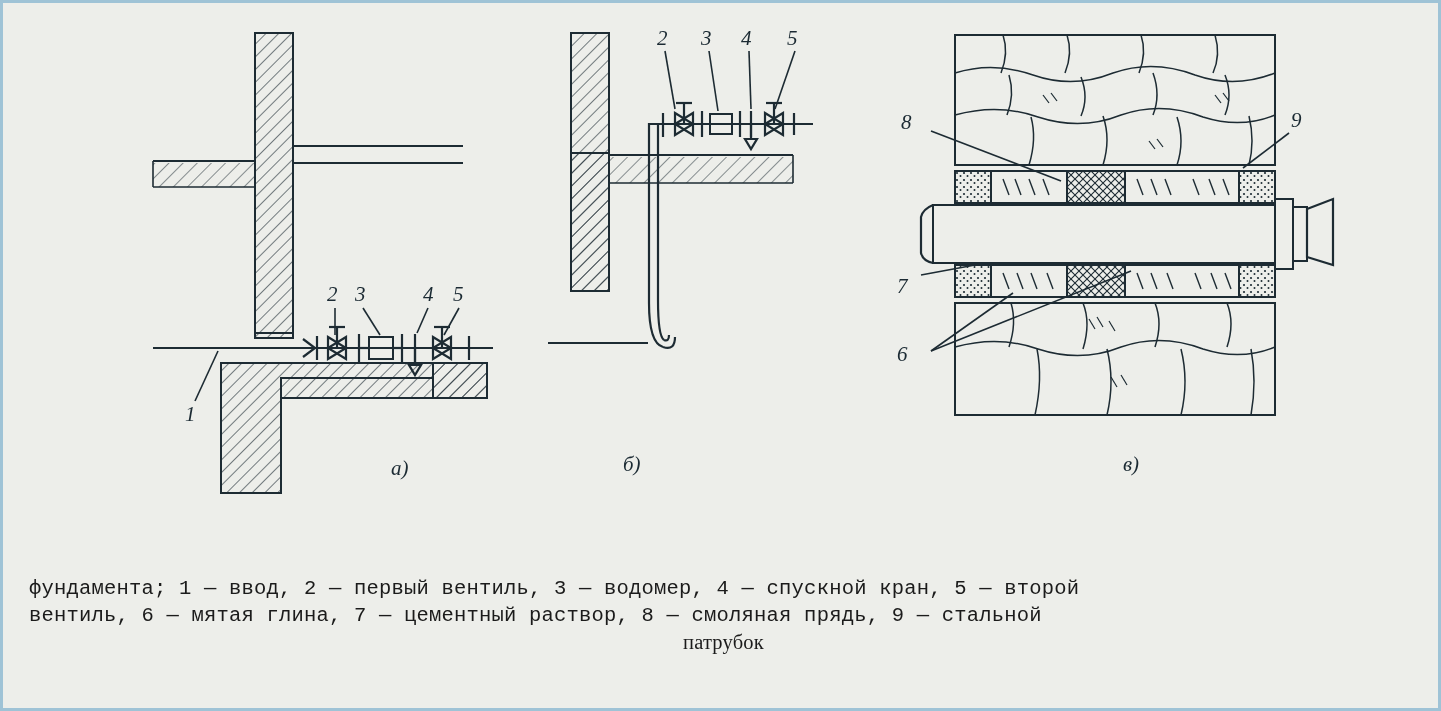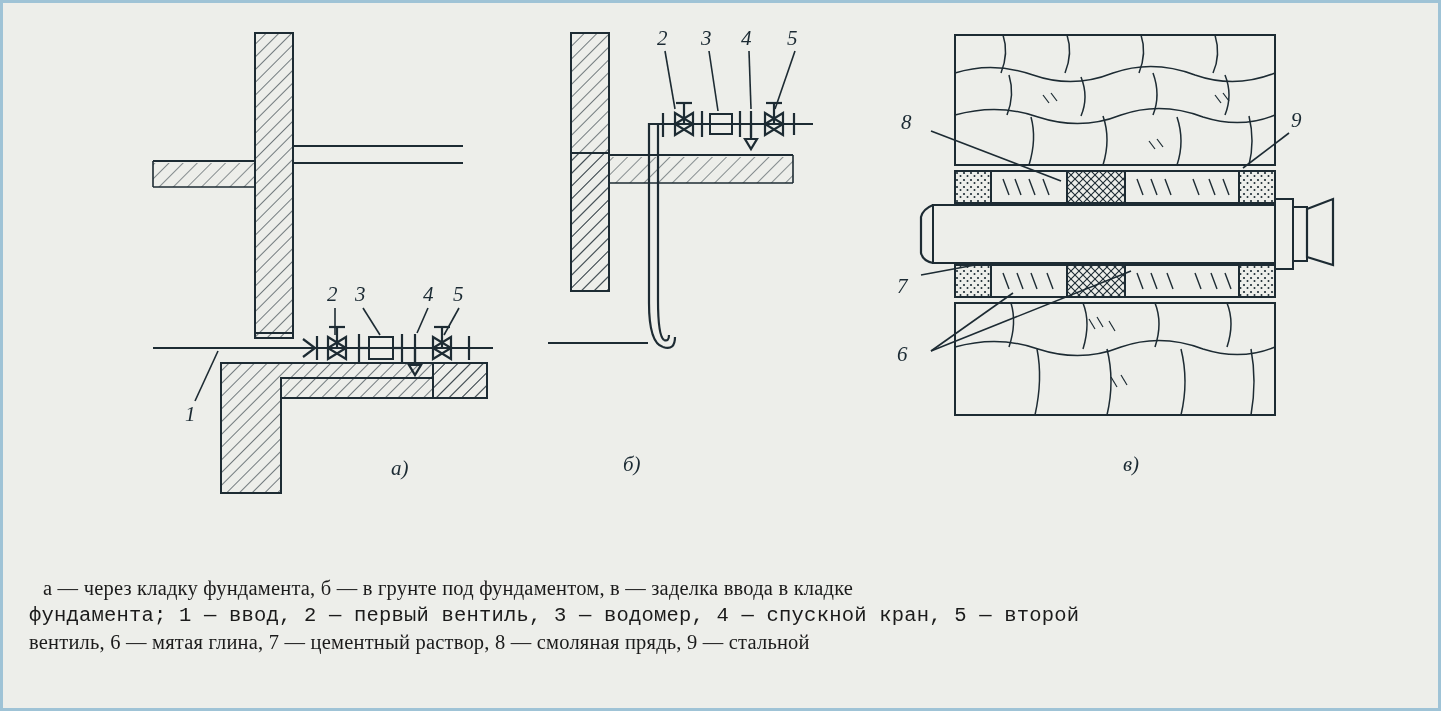--- a/index.html
+++ b/index.html
@@ -23,21 +23,21 @@
   .cap-line{
     font-family:"Liberation Serif", serif;
     font-size:20.5px;
     color:#1b1b1b;
     letter-spacing:0.2px;
     white-space:nowrap;
     line-height:27px;
   }
   .cap-line.l1{padding-left:22px;}
   .cap-line.l2{padding-left:8px;font-family:Liberation Mono, monospace;}
-  .cap-line.l3{padding-left:8px;}
+  .cap-line.l3{padding-left:8px;font-family:Liberation Mono, monospace;}
   .cap-line.l4{text-align:center;padding-left:0;}
   svg{display:block;}
   .ln{stroke:#1d2b33;fill:none;}
   .thin{stroke-width:1.6;}
   .med{stroke-width:2.2;}
   .lbl{
     font-family:"Liberation Serif", serif;
     font-style:italic;
     font-size:21px;
     fill:#1b2a33;
@@ -294,18 +294,18 @@
         <text class="lbl" x="1288" y="124">9</text>
         <text class="lbl" x="894" y="290">7</text>
         <text class="lbl" x="894" y="358">6</text>
 
         <text class="lbl" x="1120" y="468">в)</text>
       </g>
     </svg>
   </div>
 
   <div id="caption">
-    <div class="cap-line l1">а — через кладку фундамента, б — в грунте под фундаментом, в — заделка ввода в кладке</div>
     <div class="cap-line l2">фундамента; 1 — ввод, 2 — первый вентиль, 3 — водомер, 4 — спускной кран, 5 — второй</div>
     <div class="cap-line l3">вентиль, 6 — мятая глина, 7 — цементный раствор, 8 — смоляная прядь, 9 — стальной</div>
+    <div class="cap-line l4">патрубок</div>
   </div>
 
 </div>
 
 </body></html>

